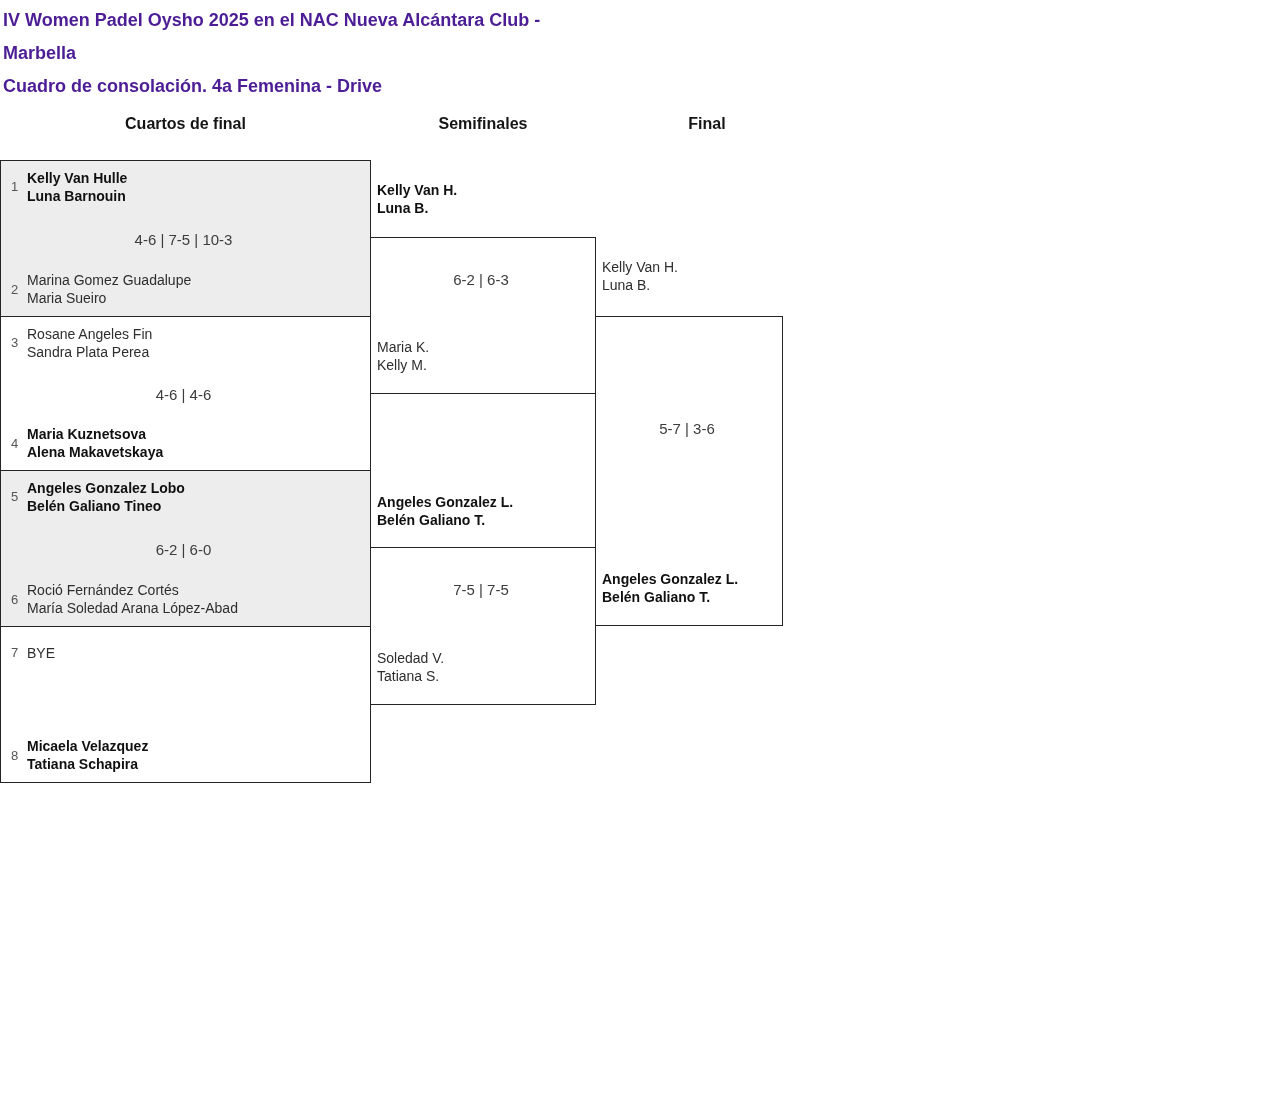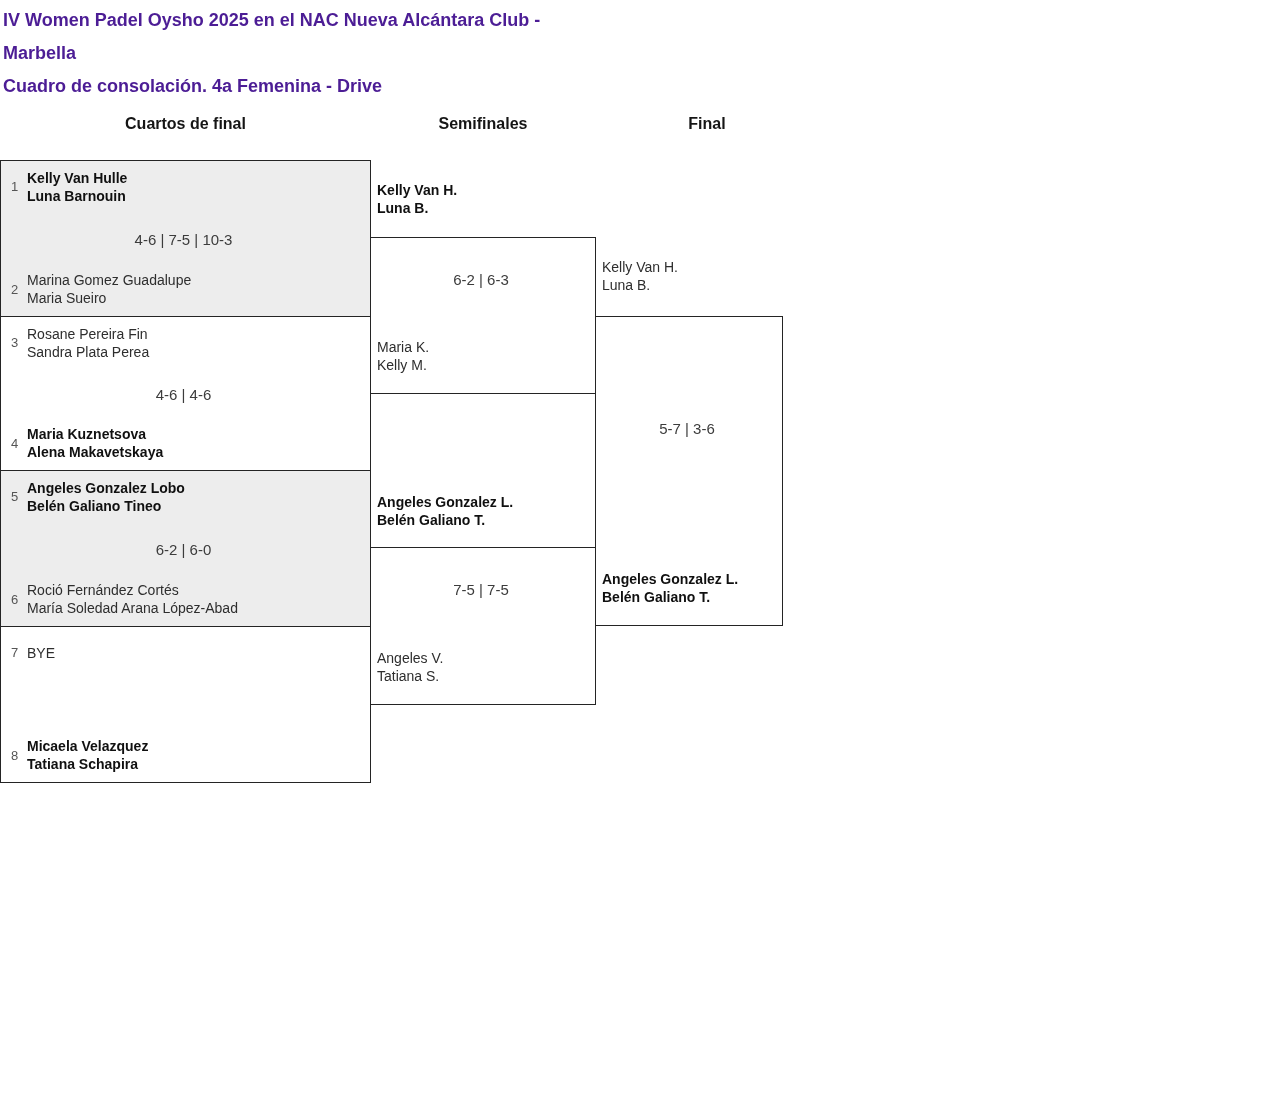--- a/index.html
+++ b/index.html
@@ -91,21 +91,21 @@
     <div class="seed seed-bottom">2</div>
     <div class="team team-bottom">
       <div>Marina Gomez Guadalupe</div>
       <div>Maria Sueiro</div>
     </div>
   </div>
 
   <div class="match qf qf2">
     <div class="seed seed-top">3</div>
     <div class="team team-top">
-      <div>Rosane Pereira Fin</div>
+      <div>Rosane Angeles Fin</div>
       <div>Sandra Plata Perea</div>
     </div>
     <div class="score">4-6 | 4-6</div>
     <div class="seed seed-bottom">4</div>
     <div class="team team-bottom winner">
       <div>Maria Kuznetsova</div>
       <div>Alena Makavetskaya</div>
     </div>
   </div>
 
@@ -150,21 +150,21 @@
   </div>
 
   <div class="match sf sf2">
     <div class="score">7-5 | 7-5</div>
   </div>
   <div class="flabel winner" style="left:377px; top:493px;">
     <div>Angeles Gonzalez L.</div>
     <div>Belén Galiano T.</div>
   </div>
   <div class="flabel" style="left:377px; top:649px;">
-    <div>Angeles V.</div>
+    <div>Soledad V.</div>
     <div>Tatiana S.</div>
   </div>
 
   <div class="match fin">
     <div class="score">5-7 | 3-6</div>
   </div>
   <div class="flabel" style="left:602px; top:258px;">
     <div>Kelly Van H.</div>
     <div>Luna B.</div>
   </div>

